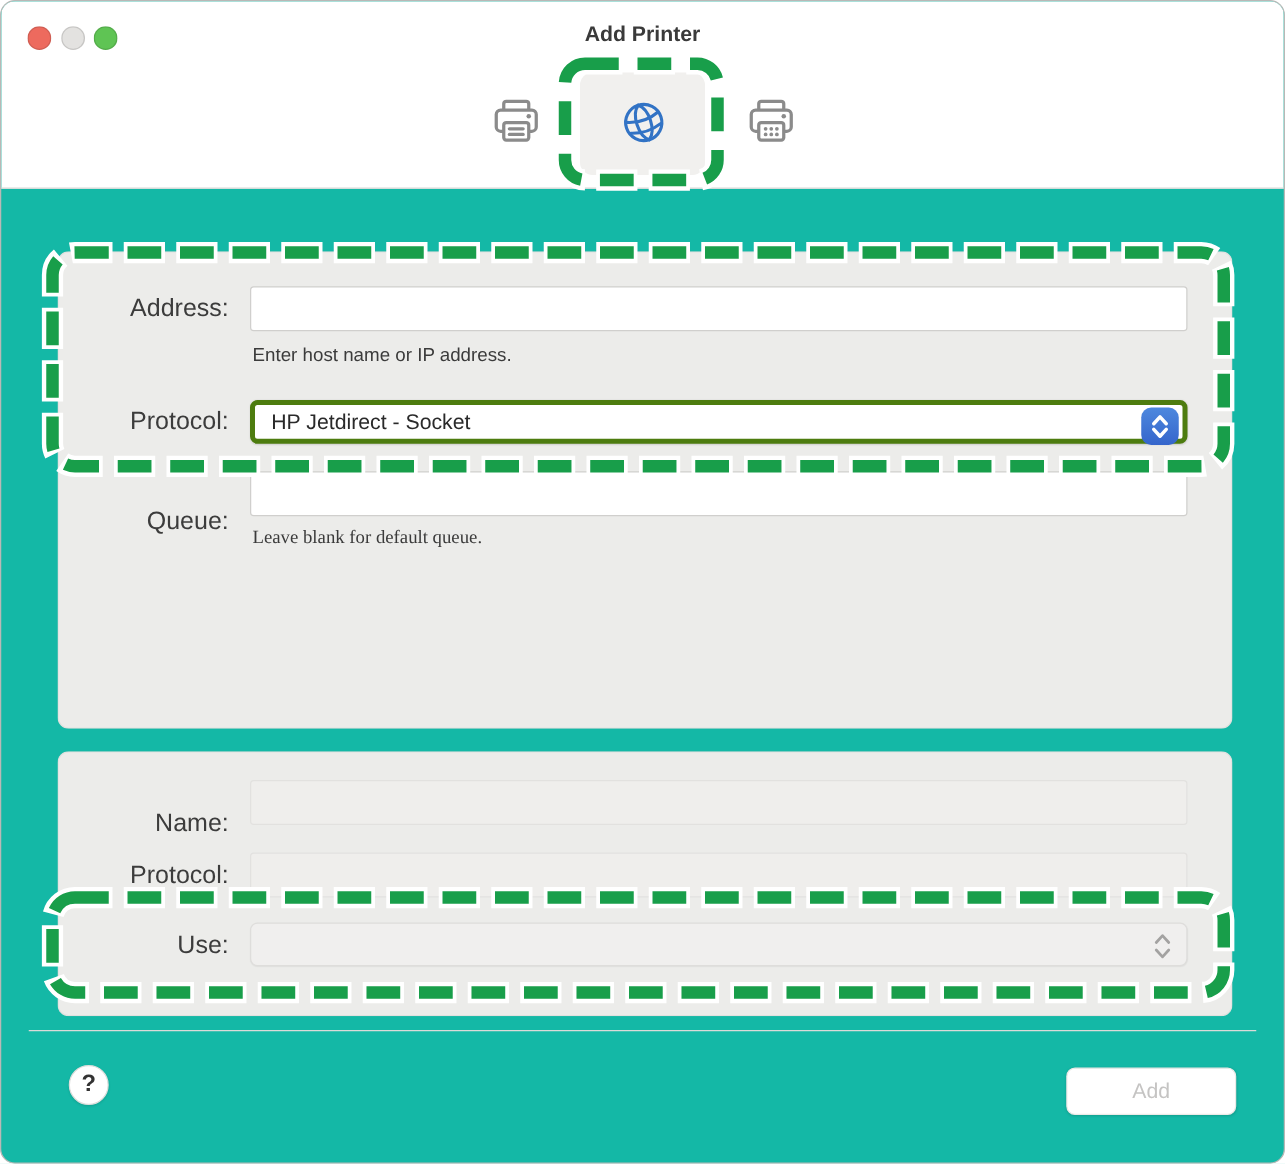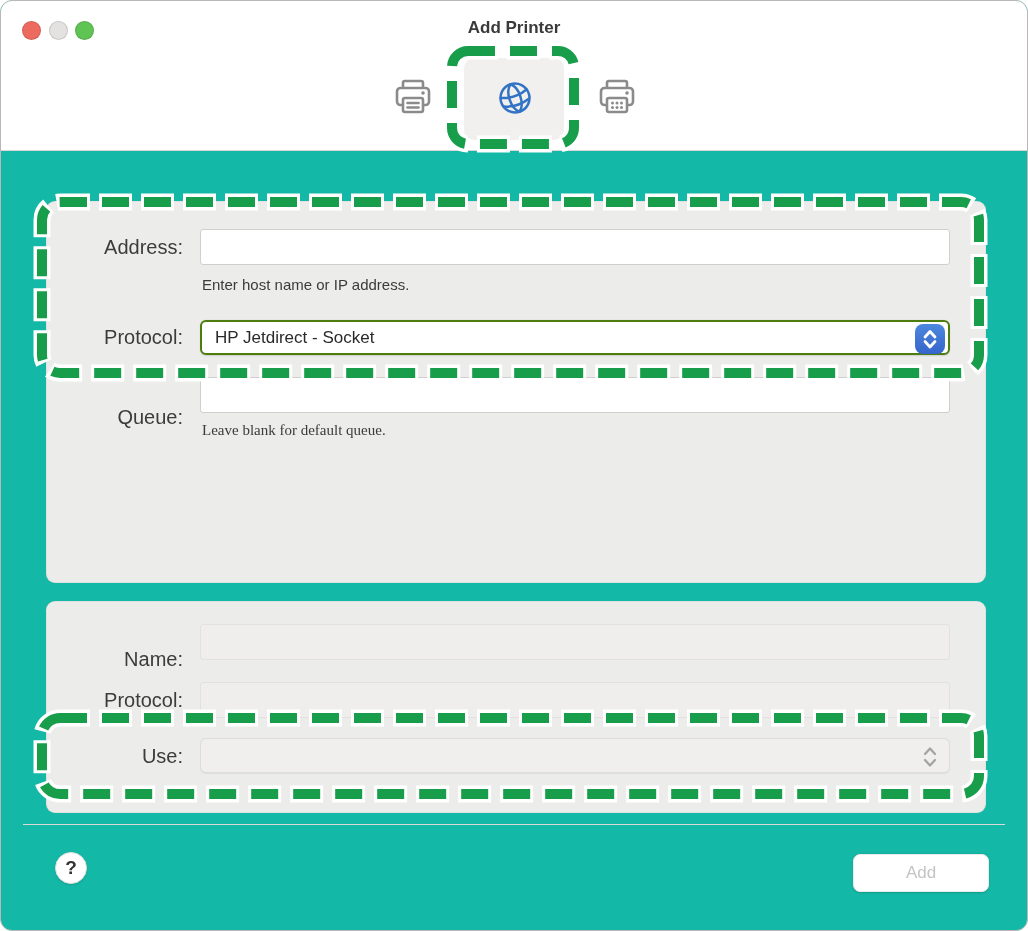--- a/index.html
+++ b/index.html
@@ -25,21 +25,21 @@
   #tab-windows{left:593px;}
   
   .panel{position:absolute;left:45px;width:940px;background:#ececea;border:1px solid rgba(0,0,0,0.045);border-radius:9px;}
   #panel-connection{top:200px;height:382px;}
   #panel-identity{top:600px;height:212px;}
   .flabel{position:absolute;left:0;width:136px;text-align:right;font-size:20px;color:#3c3c3c;line-height:20px;}
   .tfield{position:absolute;left:153px;width:750px;height:36px;background:#ffffff;border:1px solid #d0cfcd;border-radius:3px;
           font-size:17px;color:#2a2a2a;padding:0 10px;outline:none;}
   .tfield:disabled,.tfield.disabled{background:#efeeec;border:1px solid #e2e1df;}
   .helper{position:absolute;left:155px;font-size:15px;color:#3b3b3b;}
-  .popup{position:absolute;left:153px;width:750px;height:35px;background:#ffffff;border:2px solid #4d7c0f;border-radius:6px;
+  .popup{position:absolute;left:153px;width:750px;height:35px;background:#ffffff;border:4px solid #4d7c0f;border-radius:6px;
          box-shadow:0 0.5px 1.5px rgba(0,0,0,0.12);display:flex;align-items:center;padding-left:13px;
          font-size:17px;color:#2a2a2a;}
   .popup.disabled{background:#f0efee;border:1px solid #dedddb;color:#8b8b8b;box-shadow:0 0.5px 1px rgba(0,0,0,0.06);}
   .stepper{position:absolute;right:3px;top:2px;width:30px;height:30px;border-radius:8px;
            background:linear-gradient(#4d88de,#3565cb);display:flex;align-items:center;justify-content:center;}
   .gray-chevrons{position:absolute;right:8px;top:5px;}
   
   .footer-divider{position:absolute;left:22px;right:22px;top:823px;height:1px;background:#dadad8;}
   .help-btn{position:absolute;left:54px;top:851px;width:32px;height:32px;border-radius:50%;background:#fff;
             border:1px solid #dededc;box-shadow:0 1px 2px rgba(0,0,0,0.12);

